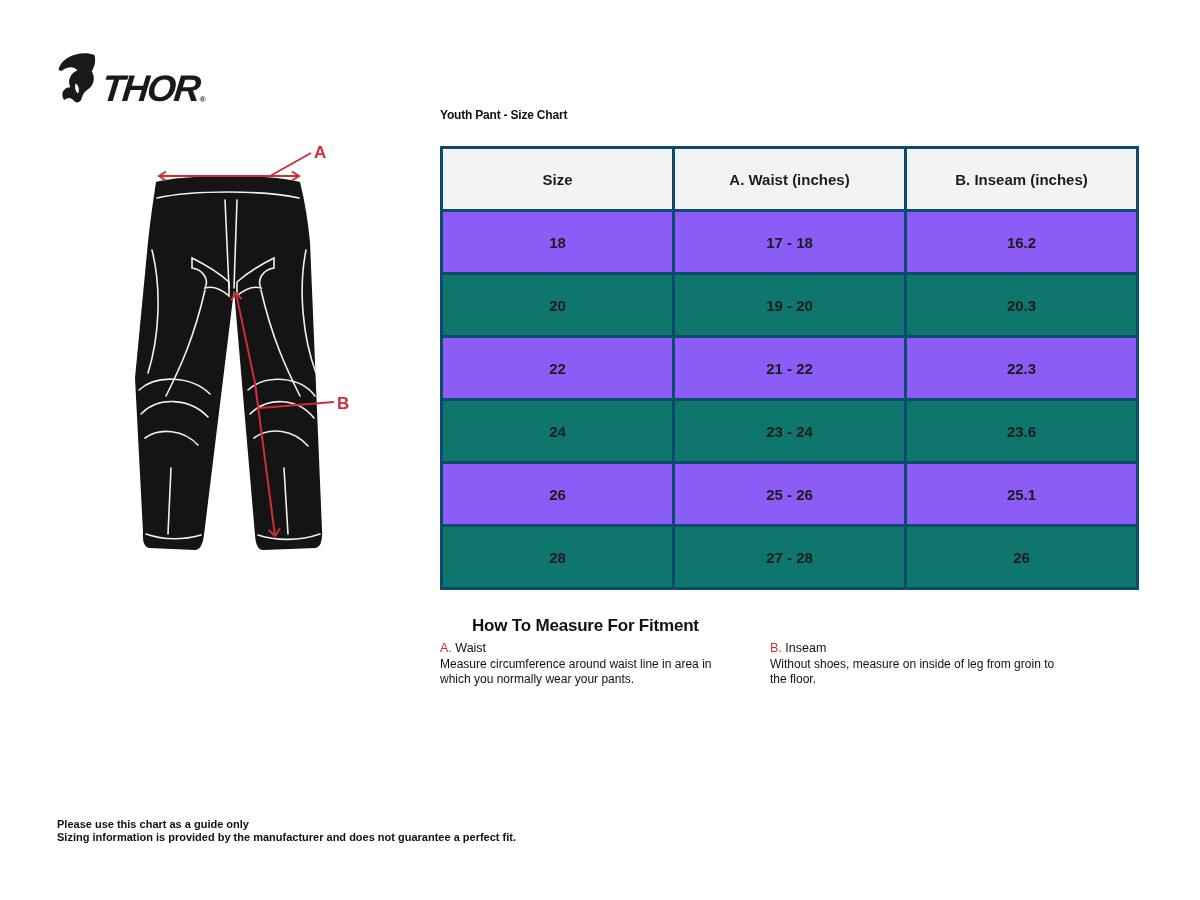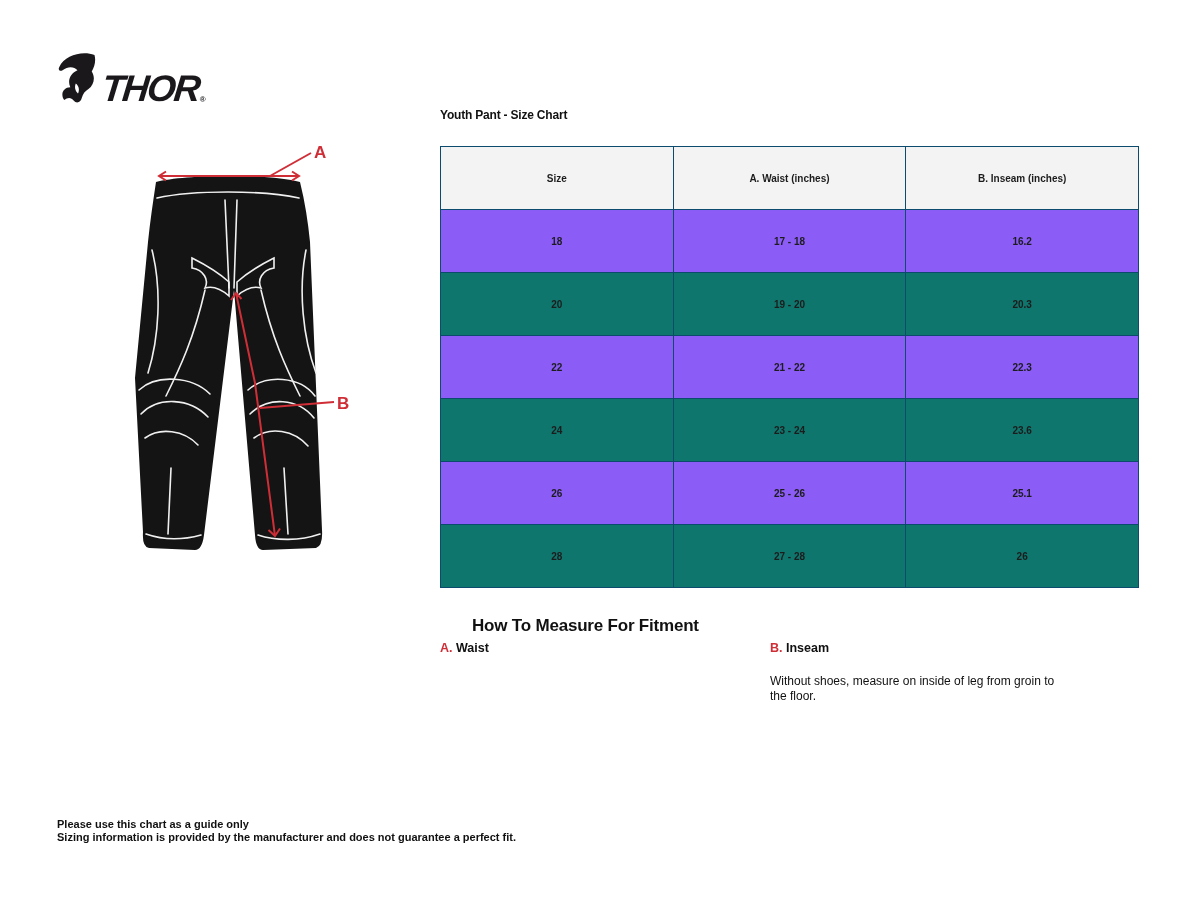--- a/index.html
+++ b/index.html
@@ -55,45 +55,45 @@
   }
   table.size-table {
     position: absolute;
     left: 440px;
     top: 146px;
     width: 699px;
     border-collapse: collapse;
     table-layout: fixed;
   }
   .size-table th, .size-table td {
-    border: 1px solid #0c4a6e;
+    border: 3px solid #0c4a6e;
     height: 63px;
     text-align: center;
     vertical-align: middle;
-    font-size: 10px;
+    font-size: 15px;
     color: #1c1c1c;
   }
   .size-table th { background: #f3f3f3; font-weight: 700; }
   .size-table td { font-weight: 600; background: #0f766e; }
   .size-table tr.alt td { background: #8b5cf6; }
 
   .measure-heading {
     position: absolute;
     left: 440px;
     top: 616px;
     font-size: 17px;
     font-weight: 700;
     letter-spacing: -0.2px;
     color: #111;
     margin-left: 32px;
   }
   .measure-col { position: absolute; top: 641px; width: 300px; }
   .measure-col.col-a { left: 440px; }
   .measure-col.col-b { left: 770px; }
-  .measure-label { font-size: 12.5px; font-weight: 700; color: #111; margin-bottom: 19px; }
+  .measure-label { font-size: 12.5px; font-weight: 400; color: #111; margin-bottom: 2px; }
   .measure-letter { color: #cf2e37; }
   .measure-text { font-size: 12px; line-height: 14.5px; font-weight: 500; color: #111; }
 
   .footer {
     position: absolute;
     left: 57px;
     top: 818px;
     font-size: 11px;
     line-height: 12.5px;
     font-weight: 600;
@@ -210,20 +210,21 @@
     </tbody>
   </table>
 
   <div class="measure-heading">How To Measure For Fitment</div>
 
   <div class="measure-col col-a">
     <div class="measure-label">
       <span class="measure-letter">A.</span>
       <span>Waist</span>
     </div>
+    <div class="measure-text">Measure circumference around waist line in area in which you normally wear your pants.</div>
   </div>
 
   <div class="measure-col col-b">
     <div class="measure-label">
       <span class="measure-letter">B.</span>
       <span>Inseam</span>
     </div>
     <div class="measure-text">Without shoes, measure on inside of leg from groin to the floor.</div>
   </div>
 

